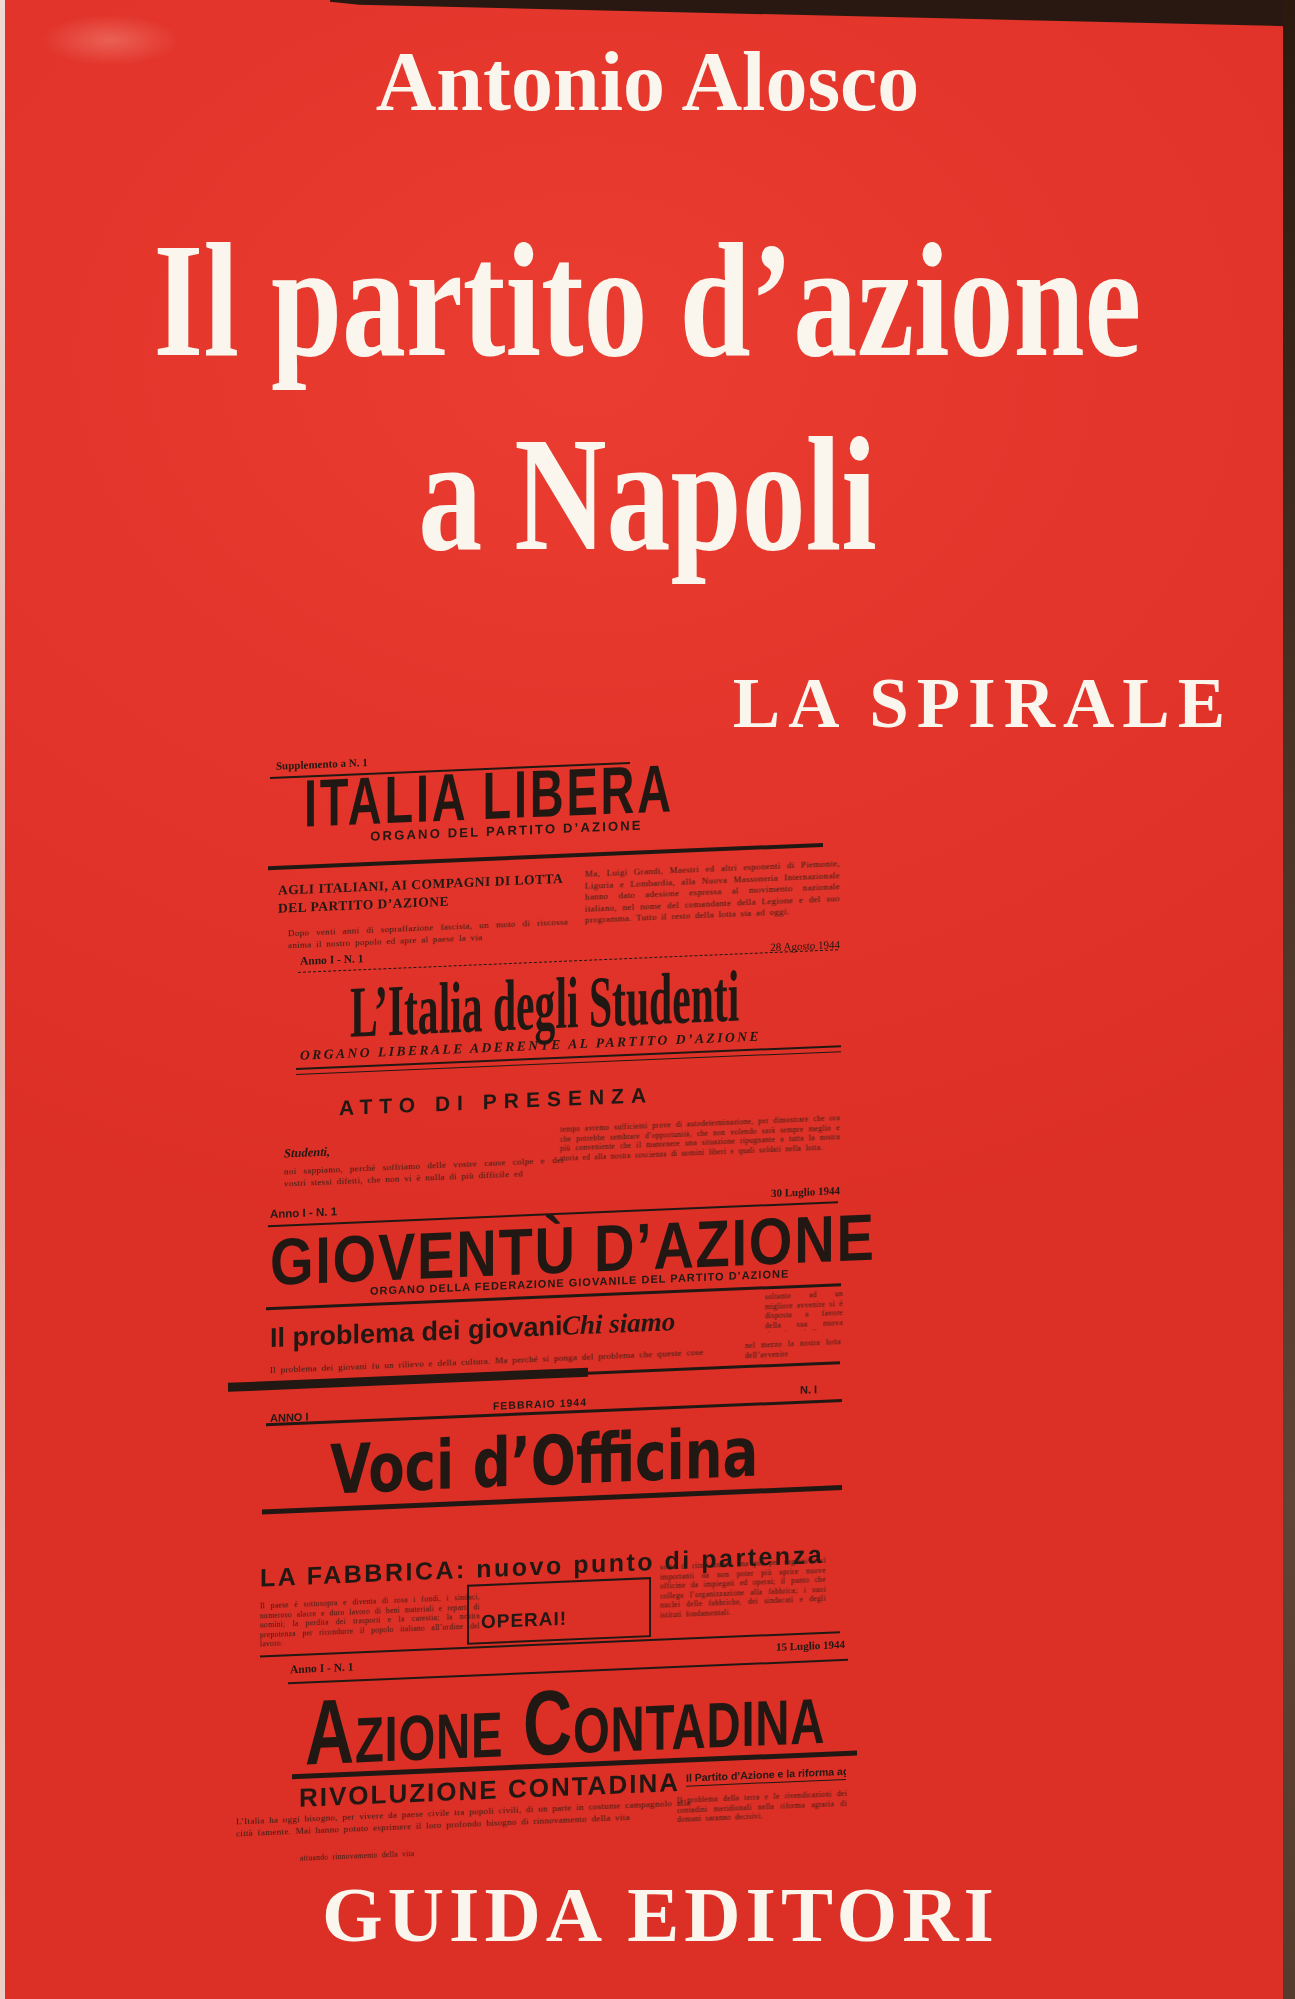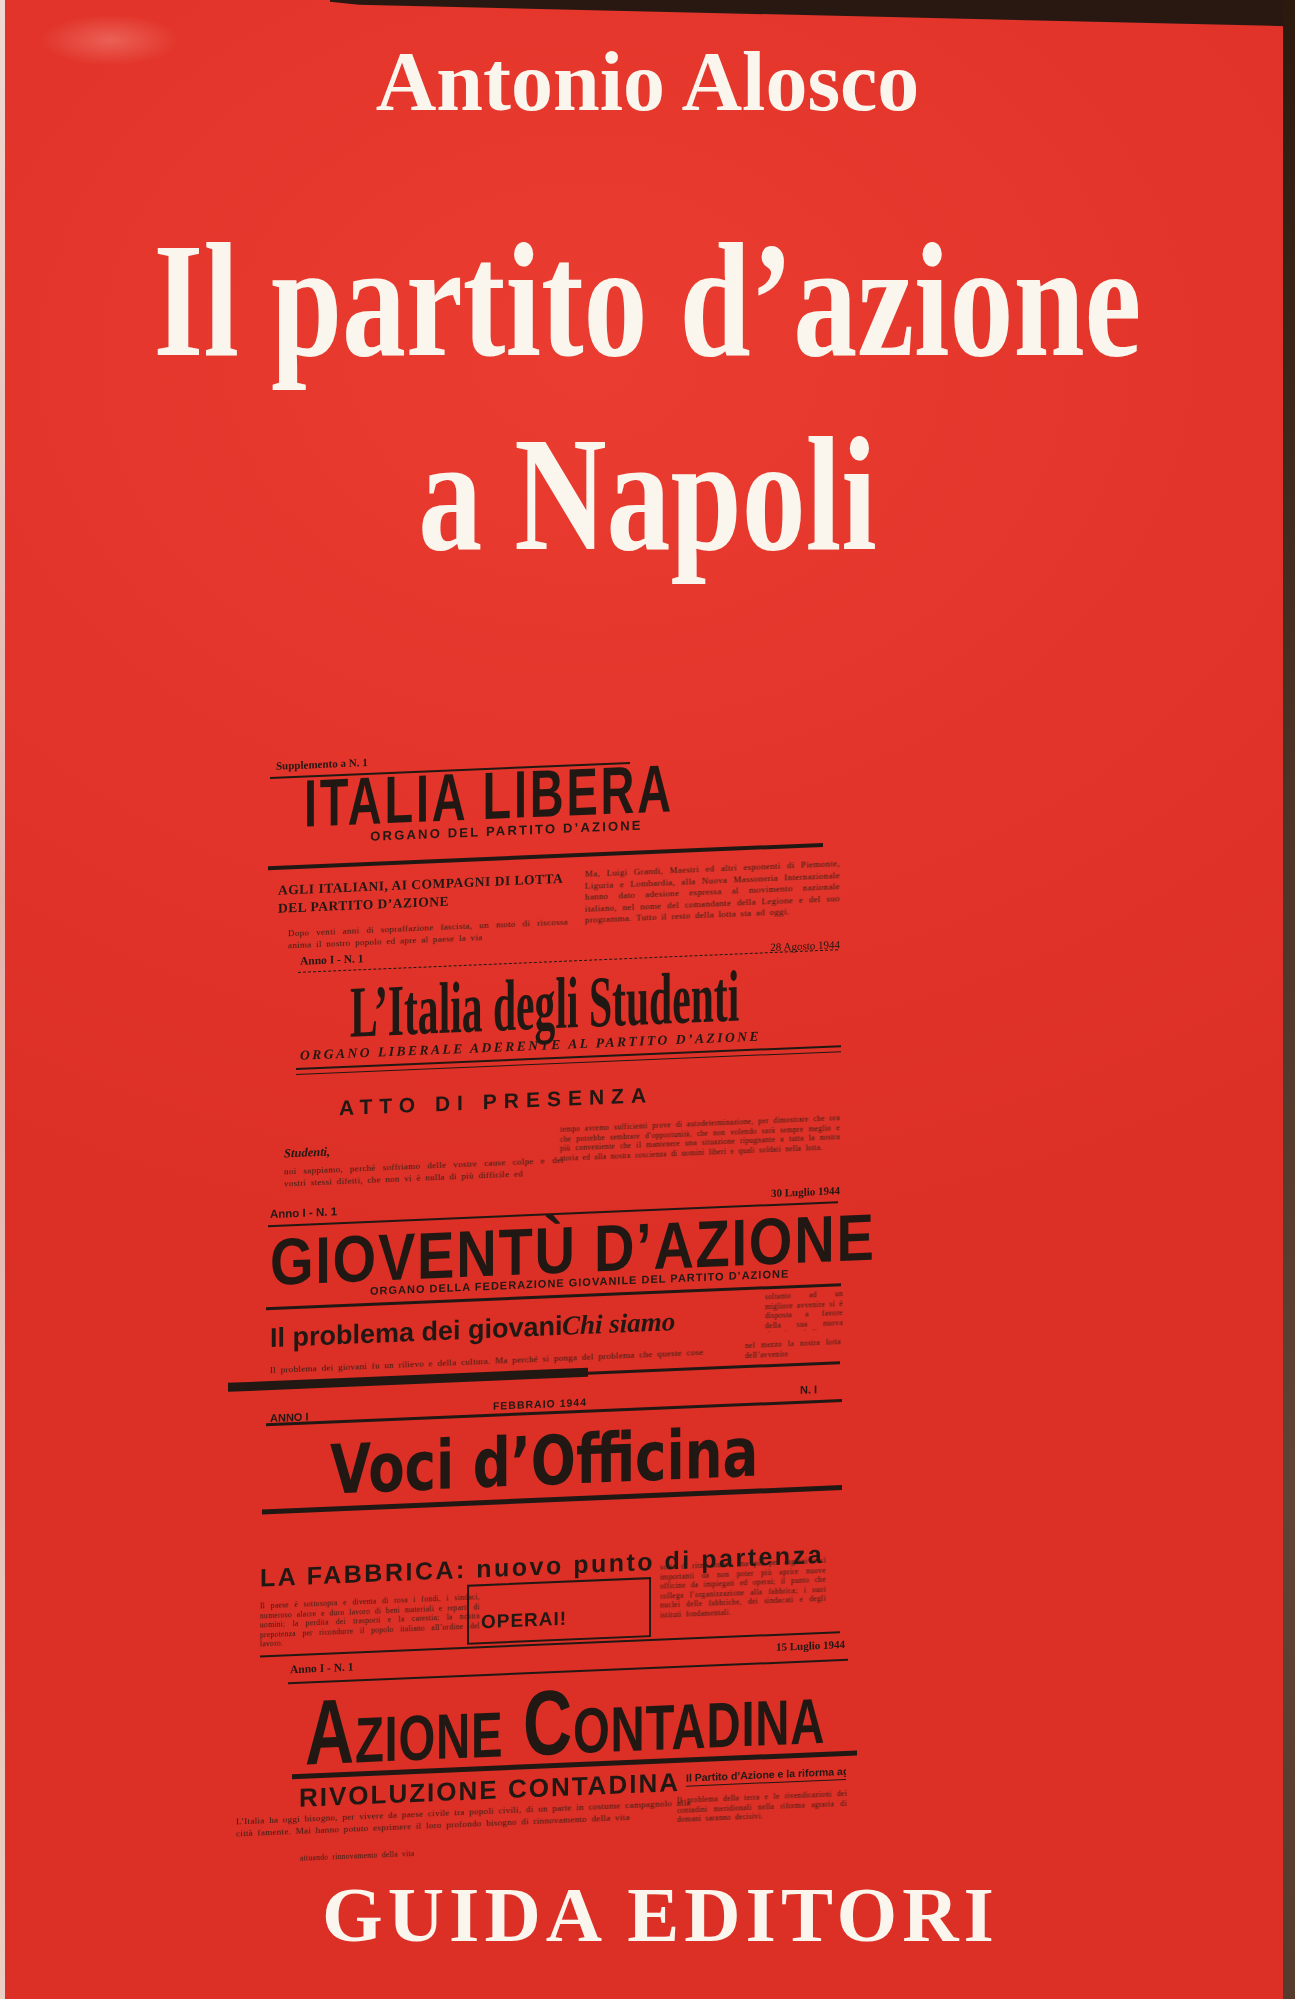--- a/index.html
+++ b/index.html
@@ -54,20 +54,21 @@
 <div class="stage">
   <div class="cover"></div>
   <div class="crease"></div>
   <div class="edge-top"></div>
   <div class="edge-right"></div>
   <div class="edge-left"></div>
 
   <div class="wtxt author">Antonio Alosco</div>
   <div class="wtxt title t1">Il partito d’azione</div>
   <div class="wtxt title t2">a Napoli</div>
+  <div class="wtxt series">LA SPIRALE</div>
   <div class="wtxt publisher">GUIDA EDITORI</div>
 
   <div class="collage">
 
     <div class="tiny serif-b" style="left:76px;top:4px;font-size:11px;">Supplemento a N. 1</div>
     <div class="rule" style="left:70px;top:20px;width:360px;height:1.5px;"></div>
     <div class="m-il" style="left:104px;top:14px;">ITALIA LIBERA</div>
     <div class="subt" style="left:104px;top:76px;width:405px;font-size:13px;letter-spacing:2.2px;">ORGANO DEL PARTITO D’AZIONE</div>
     <div class="rule" style="left:68px;top:109px;width:555px;height:3.5px;"></div>
     <div class="serif-b" style="left:78px;top:126px;font-size:13.5px;letter-spacing:.5px;">AGLI ITALIANI, AI COMPAGNI DI LOTTA</div>

